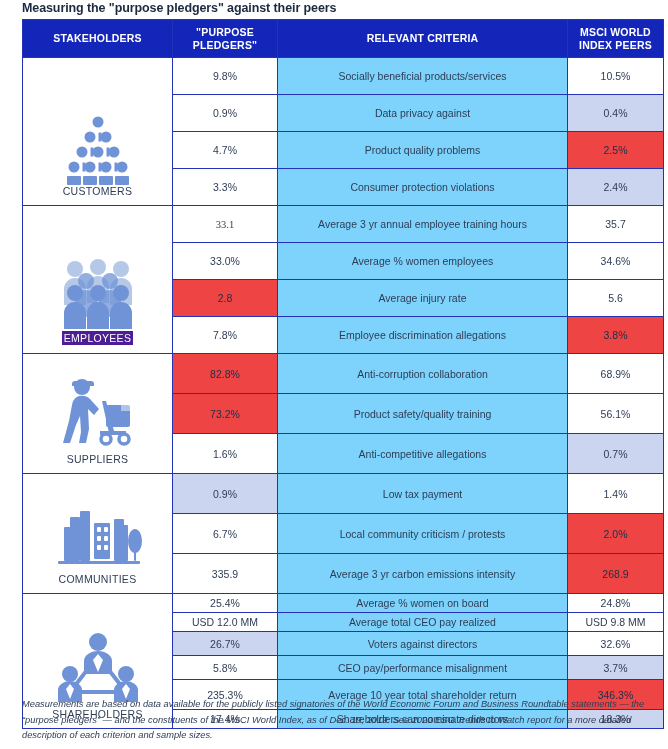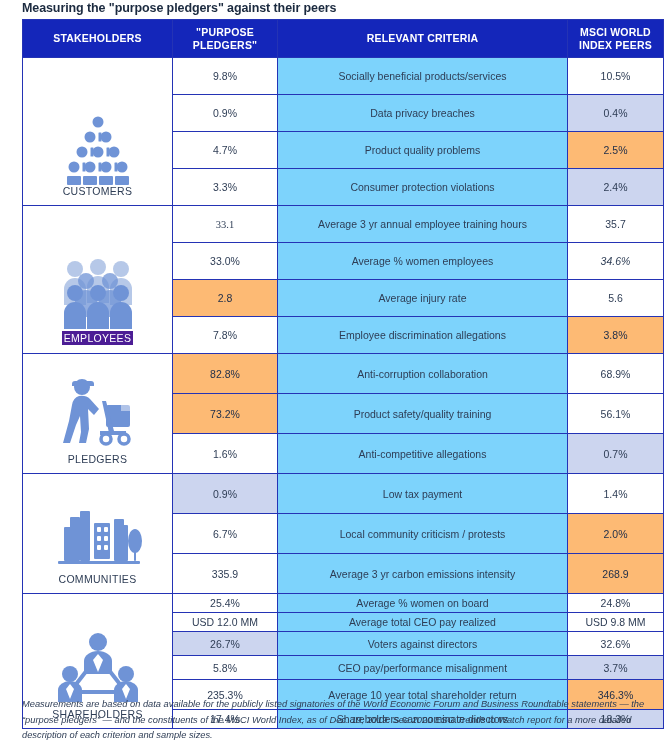--- a/index.html
+++ b/index.html
@@ -59,21 +59,21 @@
     background:#ffffff;
     white-space:nowrap;
   }
   td.crit{
     text-align:center;
     font-size:10.5px;
     color:#2e3d55;
     background:#7dd3fc;
   }
   td.num.lite{background:#ccd5ef;}
-  td.num.dark{background:#fdba74;color:#22304a;text-align:center;}
+  td.num.dark{background:#ef4444;color:#22304a;text-align:center;}
 
   
   td.stake{
     background:#ffffff;
     text-align:center;
     vertical-align:bottom;
     padding-bottom:8px;
   }
   .stake-inner{
     display:flex;flex-direction:column;align-items:center;justify-content:flex-end;
@@ -153,21 +153,21 @@
                 </svg></span>
               <span class="stake-label">CUSTOMERS</span>
             </div>
           </td>
           <td class="num" style="height: 37px;">9.8%</td>
           <td class="crit" style="height: 37px;">Socially beneficial products/services</td>
           <td class="num" style="height: 37px;">10.5%</td>
         </tr>
         <tr>
           <td class="num" style="height: 37px;">0.9%</td>
-          <td class="crit" style="height: 37px;">Data privacy breaches</td>
+          <td class="crit" style="height: 37px;">Data privacy against</td>
           <td class="num lite" style="height: 37px;">0.4%</td>
         </tr>
         <tr>
           <td class="num" style="height: 37px;">4.7%</td>
           <td class="crit" style="height: 37px;">Product quality problems</td>
           <td class="num dark" style="height: 37px;">2.5%</td>
         </tr>
         <tr>
           <td class="num" style="height: 37px;">3.3%</td>
           <td class="crit" style="height: 37px;">Consumer protection violations</td>
@@ -199,21 +199,21 @@
               <span class="stake-label selected">EMPLOYEES</span>
             </div>
           </td>
           <td class="num" style="height: 37px; font-family: Liberation Serif, serif;">33.1</td>
           <td class="crit" style="height: 37px;">Average 3 yr annual employee training hours</td>
           <td class="num" style="height: 37px;">35.7</td>
         </tr>
         <tr>
           <td class="num" style="height: 37px;">33.0%</td>
           <td class="crit" style="height: 37px;">Average % women employees</td>
-          <td class="num" style="height: 37px; font-style: italic;">34.6%</td>
+          <td class="num" style="height: 37px;">34.6%</td>
         </tr>
         <tr>
           <td class="num dark" style="height: 37px;">2.8</td>
           <td class="crit" style="height: 37px;">Average injury rate</td>
           <td class="num" style="height: 37px;">5.6</td>
         </tr>
         <tr>
           <td class="num" style="height: 37px;">7.8%</td>
           <td class="crit" style="height: 37px;">Employee discrimination allegations</td>
           <td class="num dark" style="height: 37px;">3.8%</td>
@@ -225,21 +225,21 @@
                   <circle cx="34" cy="10" r="8" fill="#6f93d6"></circle>
                   <path d="M27 4 h16 a3 3 0 0 1 3 3 v2 h-22 v-2 a3 3 0 0 1 3 -3 z" fill="#6f93d6"></path>
                   <path d="M31 19 q-6 2 -7 9 l-3 16 l-6 22 h7 l6 -18 l4 -9 l1 16 l-2 11 h7 l3 -14 l-1 -20 l6 6 l5 -6 l-9 -10 q-4 -4 -11 -3 z" fill="#6f93d6"></path>
                   <rect x="58" y="28" width="24" height="22" rx="2" fill="#6f93d6"></rect>
                   <path d="M58 28 h24 v6 h-9 v-6 z" fill="#ffffff" opacity="0.45"></path>
                   <path d="M54 24 l4 0 l8 30 l-5 2 z" fill="#6f93d6"></path>
                   <path d="M52 56 h26" stroke="#6f93d6" stroke-width="4" fill="none"></path>
                   <circle cx="58" cy="62" r="5" fill="none" stroke="#6f93d6" stroke-width="3.5"></circle>
                   <circle cx="76" cy="62" r="5" fill="none" stroke="#6f93d6" stroke-width="3.5"></circle>
                 </svg></span>
-              <span class="stake-label">PLEDGERS</span>
+              <span class="stake-label">SUPPLIERS</span>
             </div>
           </td>
           <td class="num dark" style="height: 40px;">82.8%</td>
           <td class="crit" style="height: 40px;">Anti-corruption collaboration</td>
           <td class="num" style="height: 40px;">68.9%</td>
         </tr>
         <tr>
           <td class="num dark" style="height: 40px;">73.2%</td>
           <td class="crit" style="height: 40px;">Product safety/quality training</td>
           <td class="num" style="height: 40px;">56.1%</td>

